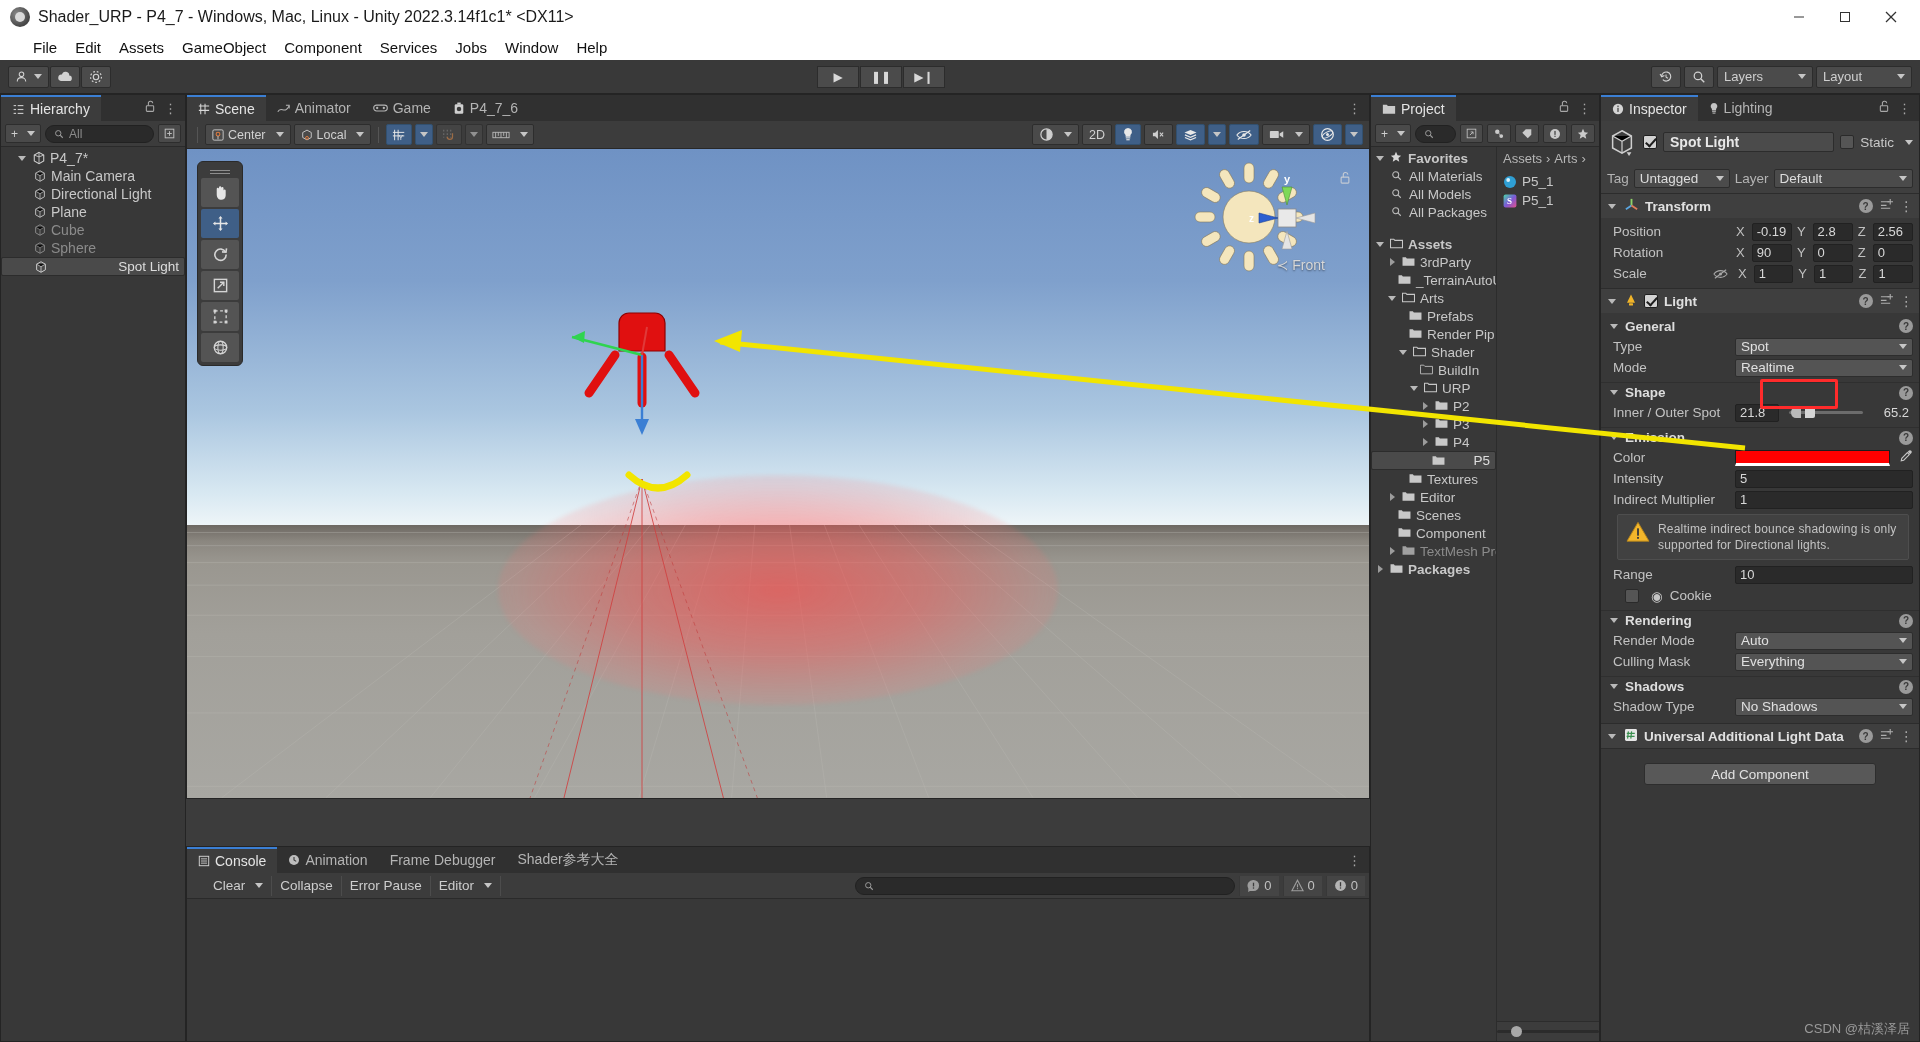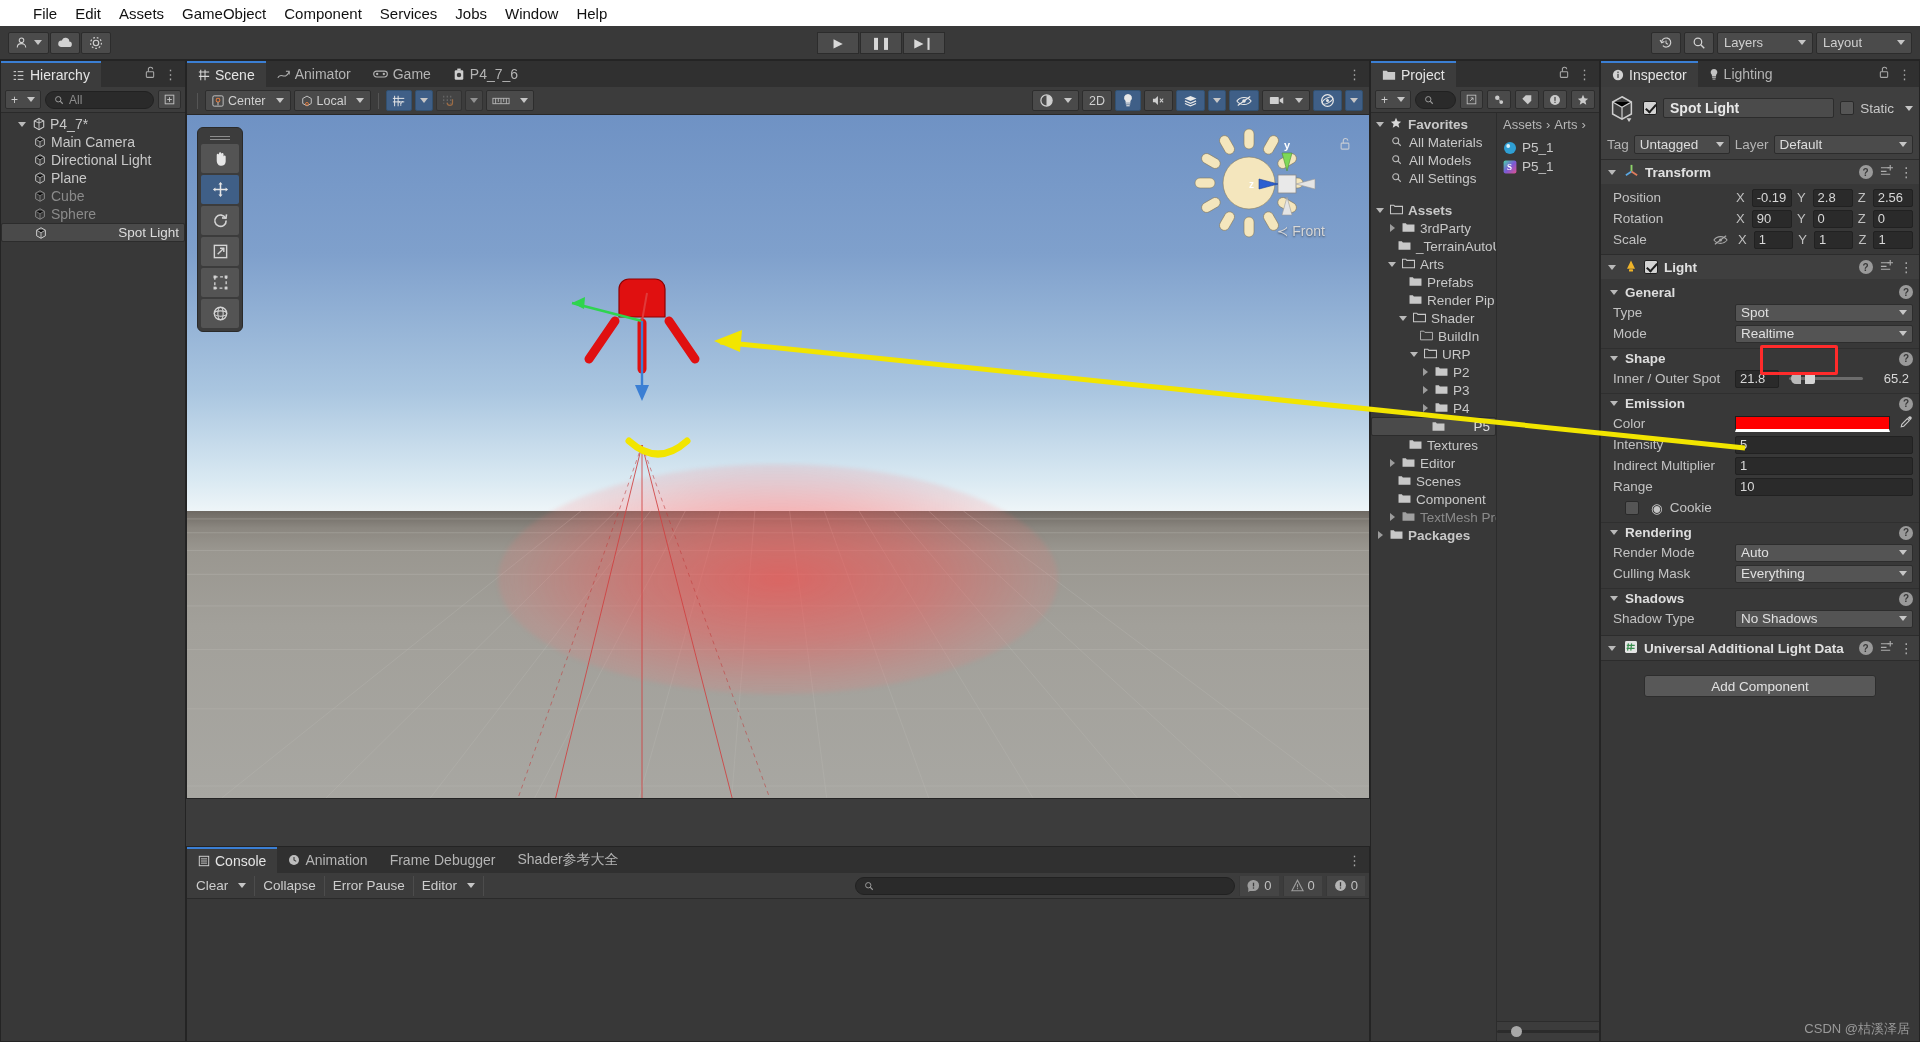--- a/index.html
+++ b/index.html
@@ -87,21 +87,21 @@
   
   .gizmo{position:absolute;right:36px;top:12px;width:140px;height:130px;}
   .front-lbl{position:absolute;right:44px;top:108px;color:#d8d8d8;font-size:14px;text-shadow:0 1px 2px rgba(0,0,0,.5);}
   .lock-ico{position:absolute;right:18px;top:22px;color:#cfcfcf;font-size:13px;opacity:.8;}
 
   
   .lightgiz{position:absolute;}
 
   
   .console{height:196px;flex:0 0 196px;margin-top:47px;}
-  .conbar{height:26px;background:#3c3c3c;display:flex;align-items:center;gap:0;flex:0 0 26px;border-bottom:1px solid #2a2a2a;padding-left:1px;}
+  .conbar{height:26px;background:#3c3c3c;display:flex;align-items:center;gap:0;flex:0 0 26px;border-bottom:1px solid #2a2a2a;padding-left:18px;}
   .cbtn{height:20px;display:flex;align-items:center;gap:4px;padding:0 8px;color:#cdcdcd;font-size:13.5px;border-right:1px solid #4c4c4c;}
   .consearch{margin-left:auto;display:flex;align-items:center;gap:4px;padding-right:4px;}
   .counter{display:flex;align-items:center;gap:4px;height:20px;padding:0 7px;background:#454545;border-left:1px solid #383838;font-size:13px;color:#c0c0c0;}
   .conbody{flex:1;background:#383838;}
 
   
   .projcol{width:230px;}
   .proj-split{flex:1;display:flex;min-height:0;}
   .proj-tree{width:126px;background:#383838;overflow:hidden;font-size:13.5px;padding-top:2px;border-right:1px solid #2c2c2c;}
   .proj-right{flex:1;display:flex;flex-direction:column;min-width:0;background:#383838;}
@@ -150,20 +150,42 @@
   .addcomp{margin:14px auto 0 auto;width:232px;height:22px;background:#585858;border:1px solid #2d2d2d;border-radius:3px;display:flex;align-items:center;justify-content:center;font-size:13.5px;color:#e2e2e2;}
 
   .watermark{position:absolute;right:10px;bottom:4px;color:#9a9a9a;font-size:13px;display:flex;align-items:center;gap:6px;}
   .yellow-line{position:absolute;left:0;top:0;width:100%;height:100%;pointer-events:none;}
 </style>
 </head>
 <body>
 
 <div class="app">
 
+  <div class="titlebar">
+    <div class="title-ico"></div>
+    <div class="title-text">Shader_URP - P4_7 - Windows, Mac, Linux - Unity 2022.3.14f1c1* &lt;DX11&gt;</div>
+    <div class="win-btns">
+      <div class="win-btn">
+        <svg width="12" height="12" viewBox="0 0 12 12">
+            <line x1="1" y1="6" x2="11" y2="6" stroke="#333" stroke-width="1"></line>
+          </svg>
+      </div>
+      <div class="win-btn">
+        <svg width="12" height="12" viewBox="0 0 12 12">
+            <rect x="1.5" y="1.5" width="9" height="9" fill="none" stroke="#333" stroke-width="1"></rect>
+          </svg>
+      </div>
+      <div class="win-btn close">
+        <svg width="12" height="12" viewBox="0 0 12 12">
+            <line x1="1" y1="1" x2="11" y2="11" stroke="#333" stroke-width="1.2"></line>
+            <line x1="11" y1="1" x2="1" y2="11" stroke="#333" stroke-width="1.2"></line>
+          </svg>
+      </div>
+    </div>
+  </div>
 
   <div class="menubar">
     <div>File</div>
     <div>Edit</div>
     <div>Assets</div>
     <div>GameObject</div>
     <div>Component</div>
     <div>Services</div>
     <div>Jobs</div>
     <div>Window</div>
@@ -787,21 +809,21 @@
                     <circle cx="6" cy="6" r="3.8" fill="none" stroke="#bdbdbd" stroke-width="1.3"></circle>
                     <line x1="8.8" y1="8.8" x2="12.4" y2="12.4" stroke="#bdbdbd" stroke-width="1.4"></line>
                   </svg></span>
               <span>All Models</span>
             </div>
             <div class="trow" style="padding-left:20px;">
               <span class="ico"><svg width="11" height="11" viewBox="0 0 14 14">
                     <circle cx="6" cy="6" r="3.8" fill="none" stroke="#bdbdbd" stroke-width="1.3"></circle>
                     <line x1="8.8" y1="8.8" x2="12.4" y2="12.4" stroke="#bdbdbd" stroke-width="1.4"></line>
                   </svg></span>
-              <span>All Settings</span>
+              <span>All Packages</span>
             </div>
             <div class="trow" style="height:14px;"></div>
             <div class="trow" style="padding-left:4px;font-weight:bold;">
               <span class="tri down"></span>
               <span class="ico"><svg width="13" height="11" viewBox="0 0 15 12">
                     <path d="M0.6 2.4V1h3.8l1.2 1.4h8.8V11H0.6z" fill="none" stroke="#c8c8c8" stroke-width="1.2"></path>
                   </svg></span>
               <span>Assets</span>
             </div>
             <div class="trow" style="padding-left:16px;">
@@ -1172,20 +1194,30 @@
                 </span>
               </div>
               <div class="row">
                 <span class="lbl">Intensity</span>
                 <div class="fld">5</div>
               </div>
               <div class="row">
                 <span class="lbl">Indirect Multiplier</span>
                 <div class="fld">1</div>
               </div>
+              <div class="warn">
+                <span style="flex:0 0 24px;">
+                  <svg width="24" height="22" viewBox="0 0 26 24">
+                      <path d="M13 1.5L25 22H1z" fill="#f3b62b" stroke="#b8861a" stroke-width="1"></path>
+                      <rect x="12" y="8" width="2" height="8" fill="#3a3a3a"></rect>
+                      <rect x="12" y="17.4" width="2" height="2" fill="#3a3a3a"></rect>
+                    </svg>
+                </span>
+                <span class="txt">Realtime indirect bounce shadowing is only supported for Directional lights.</span>
+              </div>
               <div class="row">
                 <span class="lbl">Range</span>
                 <div class="fld">10</div>
               </div>
               <div class="row" style="padding-left:24px;">
                 <span class="chk off" style="margin-right:8px;"></span>
                 <span style="margin-right:3px;">◉</span>
                 <span>Cookie</span>
               </div>
 

